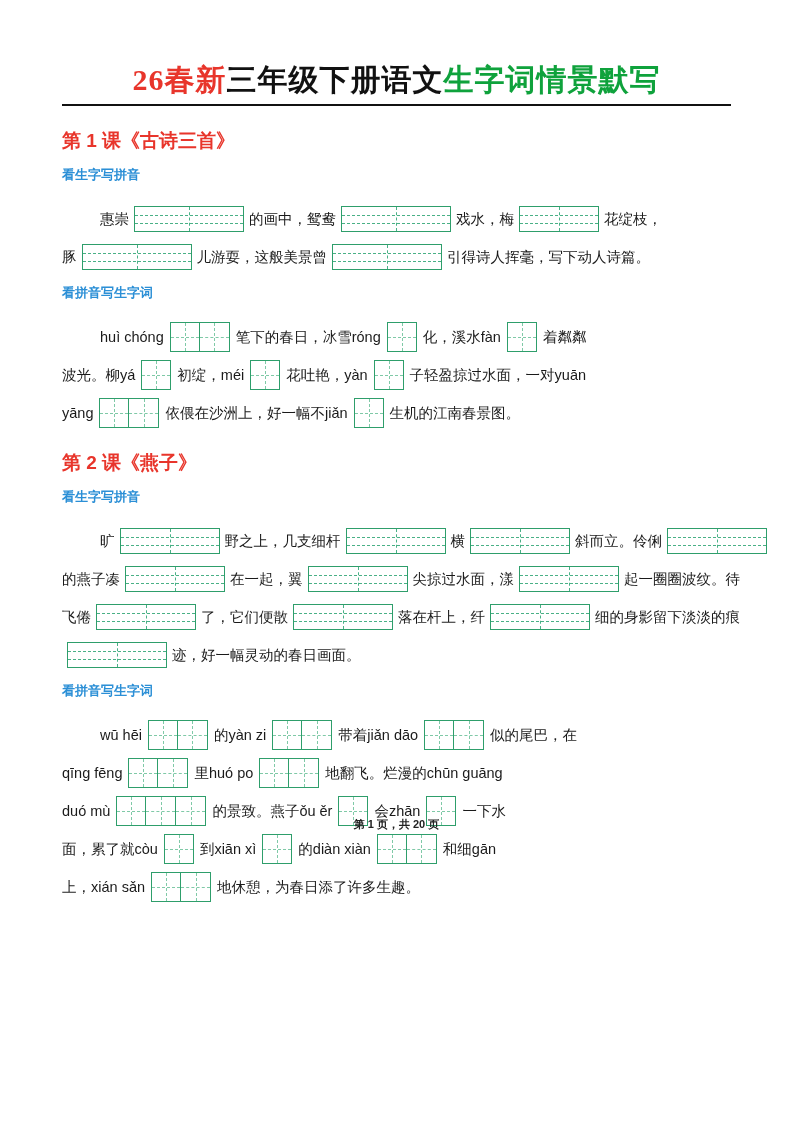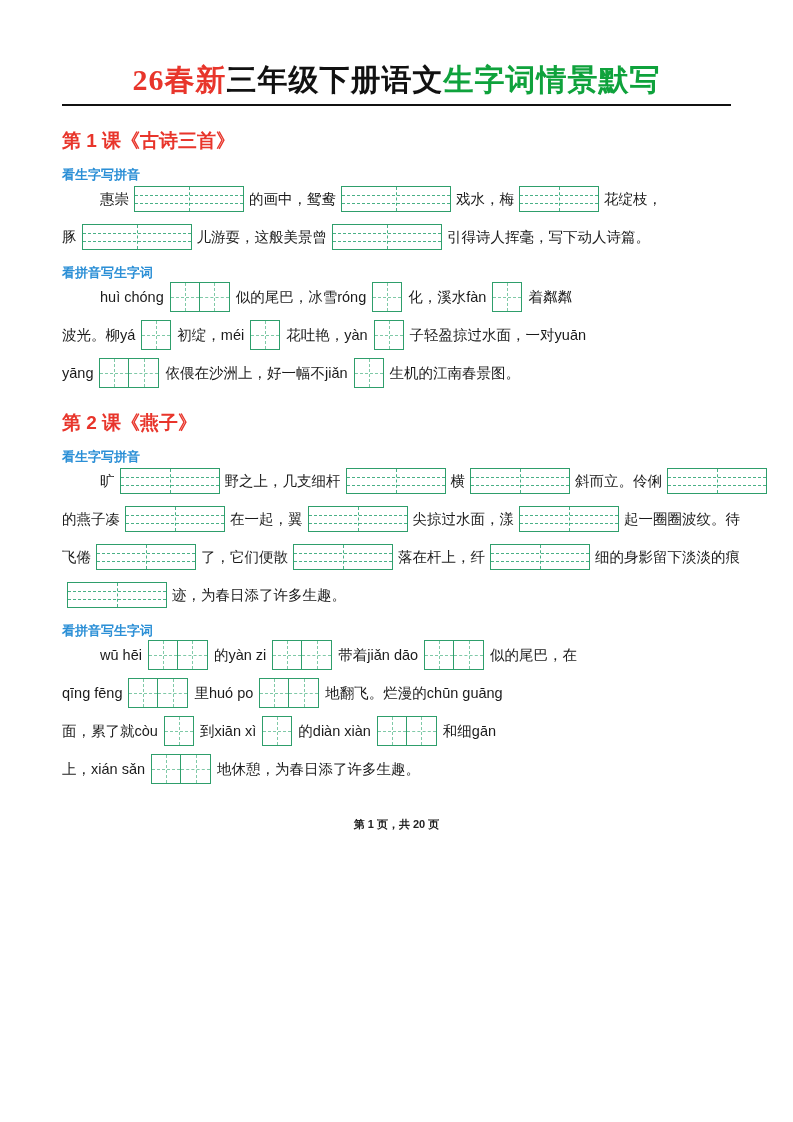--- a/index.html
+++ b/index.html
@@ -56,21 +56,21 @@
   .sub-head {
     color: #2b8fd6;
     font-weight: bold;
     font-size: 13px;
     font-family: "Liberation Sans", sans-serif;
     margin: 12px 0 0 0;
   }
 
   
   .flow {
-    margin-top: 0;
+    margin-top: 20px;
   }
   .line {
     display: flex;
     align-items: center;
     flex-wrap: nowrap;
     min-height: 30px;
     margin-bottom: 8px;
   }
   .line.indent { padding-left: 38px; }
 
@@ -200,21 +200,21 @@
         </div>
       </div>
       <div class="sub-head">看拼音写生字词</div>
       <div class="flow">
         <div class="line indent">
           <span class="py">huì chóng</span>
           <span class="tzg">
             <span class="cell"></span>
             <span class="cell"></span>
           </span>
-          <span class="txt">似的尾巴，冰雪</span>
+          <span class="txt">笔下的春日，冰雪</span>
           <span class="py">róng</span>
           <span class="tzg">
             <span class="cell"></span>
           </span>
           <span class="txt">化，溪水</span>
           <span class="py">fàn</span>
           <span class="tzg">
             <span class="cell"></span>
           </span>
           <span class="txt">着粼粼</span>
@@ -300,21 +300,21 @@
           <span class="txt">落在杆上，纤</span>
           <span class="pyblank" style="width: 100px;">
             <i></i>
           </span>
           <span class="txt">细的身影留下淡淡的痕</span>
         </div>
         <div class="line">
           <span class="pyblank" style="width: 100px;">
             <i></i>
           </span>
-          <span class="txt">迹，为春日添了许多生趣。</span>
+          <span class="txt">迹，好一幅灵动的春日画面。</span>
         </div>
       </div>
       <div class="sub-head">看拼音写生字词</div>
       <div class="flow">
         <div class="line indent">
           <span class="py">wū hēi</span>
           <span class="tzg">
             <span class="cell"></span>
             <span class="cell"></span>
           </span>
@@ -341,20 +341,39 @@
           <span class="txt">里</span>
           <span class="py">huó po</span>
           <span class="tzg">
             <span class="cell"></span>
             <span class="cell"></span>
           </span>
           <span class="txt">地翻飞。烂漫的</span>
           <span class="py">chūn guāng</span>
         </div>
         <div class="line">
+          <span class="py">duó mù</span>
+          <span class="tzg">
+            <span class="cell"></span>
+            <span class="cell"></span>
+            <span class="cell"></span>
+          </span>
+          <span class="txt">的景致。燕子</span>
+          <span class="py">ǒu ěr</span>
+          <span class="tzg">
+            <span class="cell"></span>
+          </span>
+          <span class="txt">会</span>
+          <span class="py">zhān</span>
+          <span class="tzg">
+            <span class="cell"></span>
+          </span>
+          <span class="txt">一下水</span>
+        </div>
+        <div class="line">
           <span class="txt">面，累了就</span>
           <span class="py">còu</span>
           <span class="tzg">
             <span class="cell"></span>
           </span>
           <span class="txt">到</span>
           <span class="py">xiān xì</span>
           <span class="tzg">
             <span class="cell"></span>
           </span>

